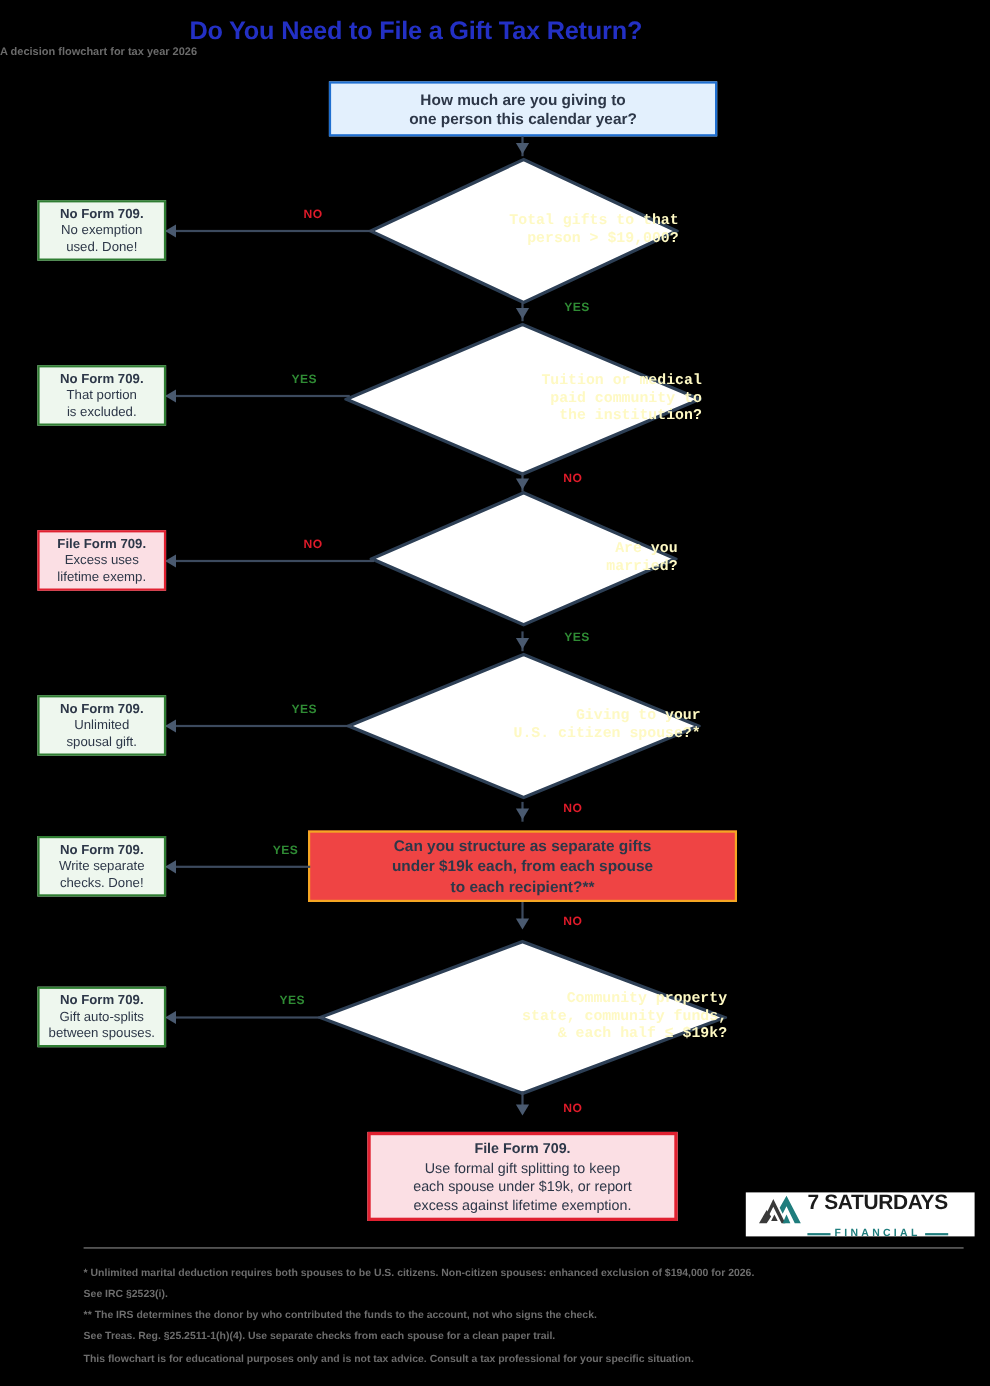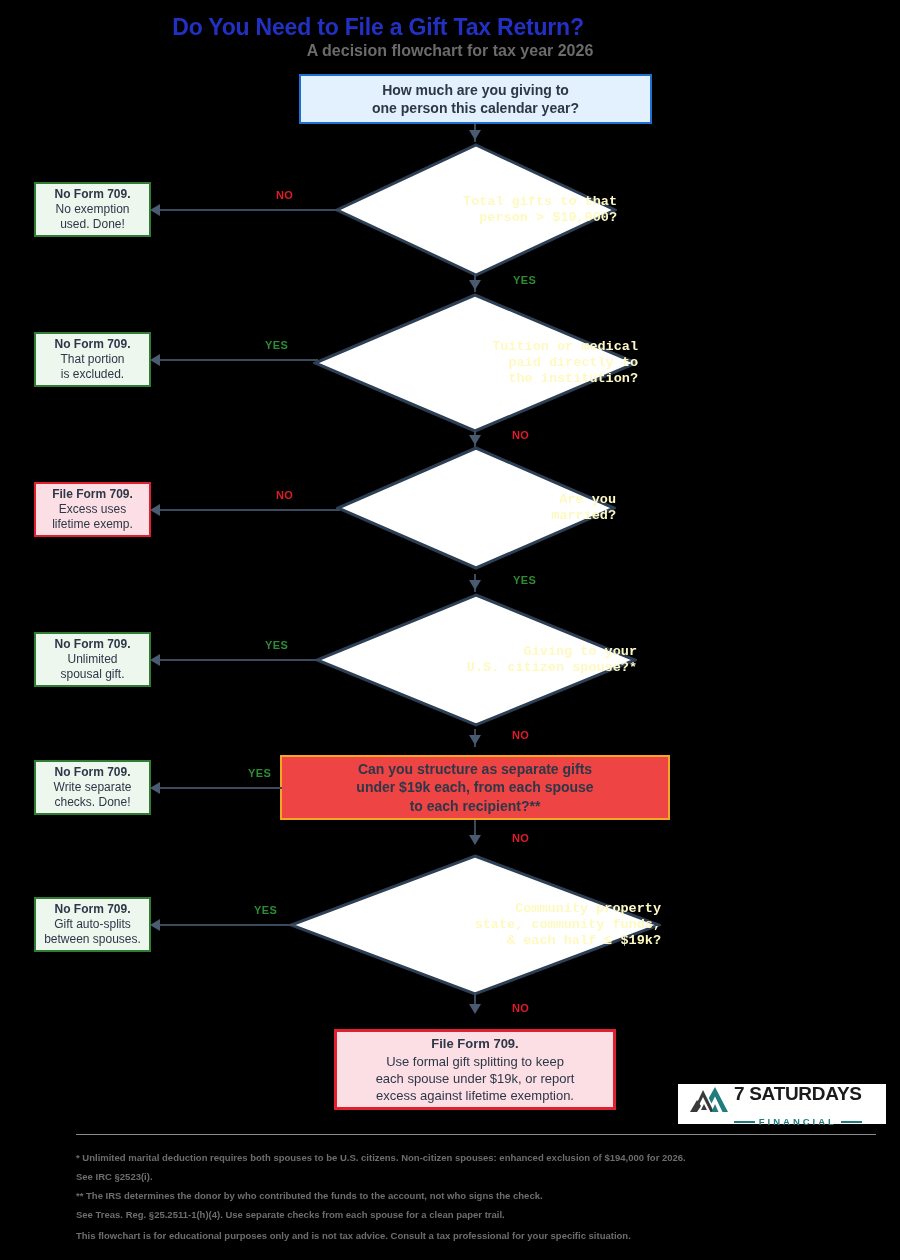--- a/index.html
+++ b/index.html
@@ -31,22 +31,21 @@
     text-align: center;
     font-size: 23px;
     font-weight: bold;
     color: #2330c4;
     letter-spacing: -0.2px;
   }
   .subtitle {
     position: absolute;
     left: 0; top: 42px;
     width: 900px;
-    text-align: center;
-    font-size: 16px;
+    font-size: 10px;
     font-weight: bold;
     color: #6b6b6b;
   }
 
   
   .node {
     position: absolute;
     box-sizing: border-box;
     display: flex;
     flex-direction: column;
@@ -258,21 +257,21 @@
   <div class="conn-v" style="left:474px; top:274px; height:18px;"></div>
   <div class="arrow-down" style="left:469px; top:280px;"></div>
   <div class="edge-label lbl-yes" style="left:491px; top:274px;">YES</div>
 
   <div class="diamond" style="left:313px; top:293px; width:325px; height:140px;">
     <svg width="325" height="140" viewBox="0 0 325 140">
       <polygon points="162,2 323,70 162,138 2,70" fill="#ffffff" stroke="#2d3f55" stroke-width="3"></polygon>
     </svg>
     <div class="dtext">
       <div>Tuition or medical</div>
-      <div>paid directly to</div>
+      <div>paid community to</div>
       <div>the institution?</div>
     </div>
   </div>
 
   <div class="conn-h" style="left:160px; top:359px; width:158px;"></div>
   <div class="arrow-left" style="left:150px; top:354px;"></div>
   <div class="edge-label lbl-yes" style="left:243px; top:339px;">YES</div>
 
   <div class="node outcome outcome-green" style="left:34px; top:332px; width:117px; height:55px;">
     <div class="hd">No Form 709.</div>

